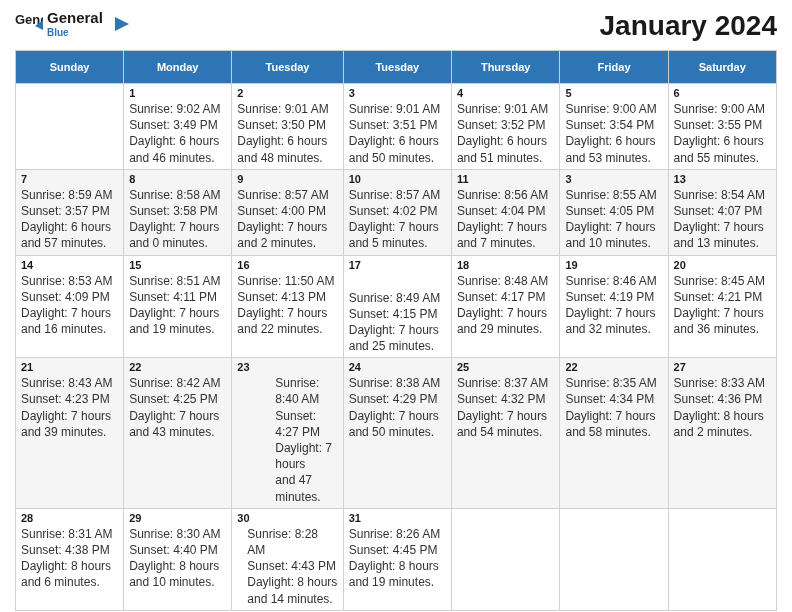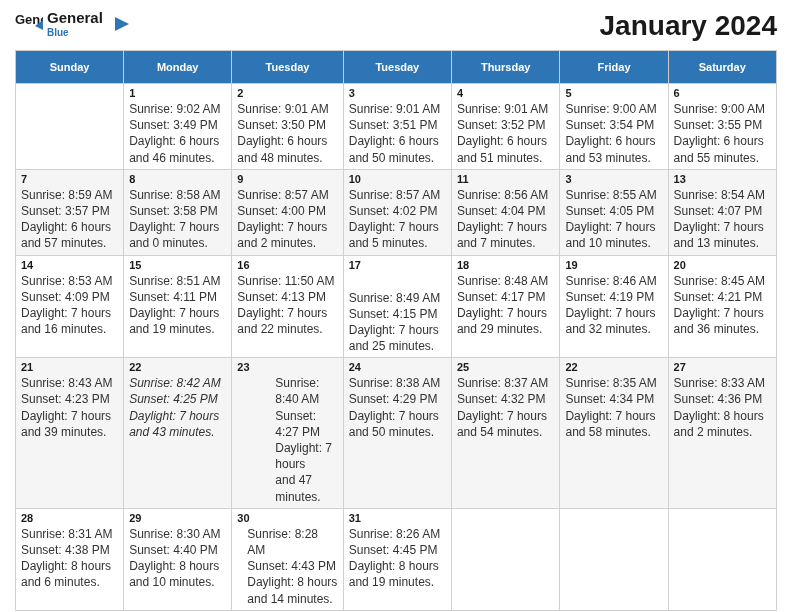--- a/index.html
+++ b/index.html
@@ -276,21 +276,21 @@
         <tr>
           <td>
             <div class="day-num">21</div>
             <div class="day-info" style="white-space: pre-line;">Sunrise: 8:43 AM
 Sunset: 4:23 PM
 Daylight: 7 hours
 and 39 minutes.</div>
           </td>
           <td>
             <div class="day-num">22</div>
-            <div class="day-info" style="white-space: pre-line; font-style: italic;">Sunrise: 8:42 AM
+            <div class="day-info" style="white-space: pre-line;">Sunrise: 8:42 AM
 Sunset: 4:25 PM
 Daylight: 7 hours
 and 43 minutes.</div>
           </td>
           <td>
             <div class="day-num">23</div>
             <div class="day-info" style="white-space: pre-line; margin-left: 38px;">Sunrise: 8:40 AM
 Sunset: 4:27 PM
 Daylight: 7 hours
 and 47 minutes.</div>

